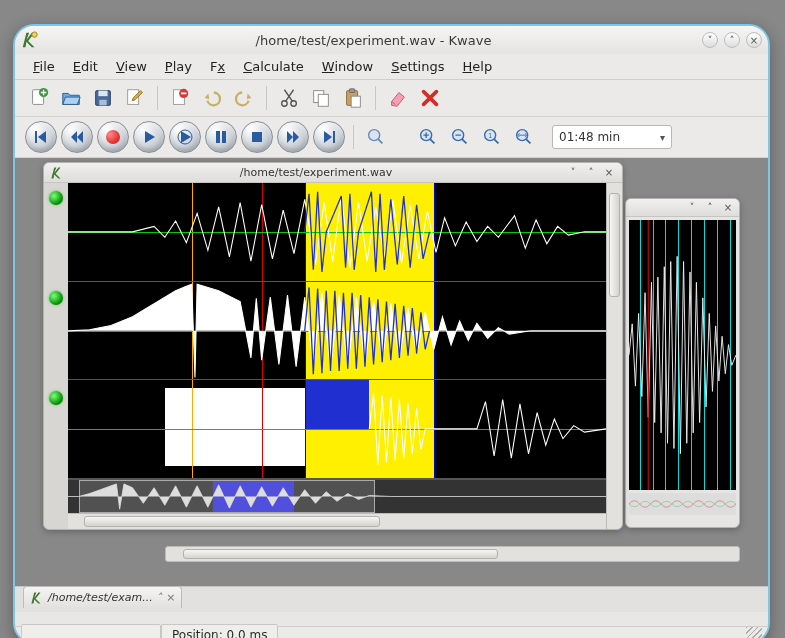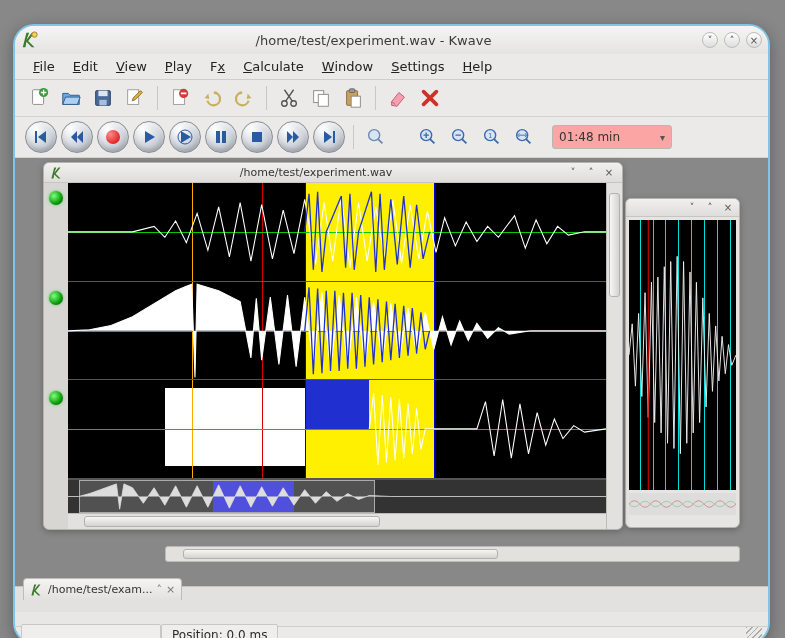--- a/index.html
+++ b/index.html
@@ -26,21 +26,21 @@
 .tbtn svg { width:22px; height:22px; }
 .sep { width:1px; height:24px; background:#c8c7c4; margin:0 4px; }
 
 .roundbtn { width:32px; height:32px; border-radius:50%; background: radial-gradient(circle at 30% 25%, #fff, #cfd4db 55%, #9aa1ab); border:1px solid #8a8f97; display:flex; align-items:center; justify-content:center; cursor:pointer; box-shadow: inset 0 2px 4px rgba(255,255,255,.7), inset 0 -2px 4px rgba(0,0,0,.2); }
 .roundbtn svg { width:16px; height:16px; }
 .recbtn .dot { width:14px; height:14px; border-radius:50%; background: radial-gradient(circle at 30% 30%, #ff8a8a, #d40000); }
 
 .magbtn { width:28px; height:28px; display:flex; align-items:center; justify-content:center; cursor:pointer; }
 .magbtn svg { width:22px; height:22px; }
 
-.timebox { margin-left:10px; width:120px; height:24px; border:1px solid #b8b7b4; background:#fca5a5; border-radius:3px; display:flex; align-items:center; padding:0 6px; font-size:12px; color:#333; }
+.timebox { margin-left:10px; width:120px; height:24px; border:1px solid #b8b7b4; background:#ffffff; border-radius:3px; display:flex; align-items:center; padding:0 6px; font-size:12px; color:#333; }
 .timebox .chev { margin-left:auto; font-size:10px; color:#555; }
 
 .workspace { position:relative; flex:1; background:#888; height:430px; }
 
 .docwrap { position:absolute; left:28px; top:4px; width:700px; height:368px; background:#c4b5fd; border:1px solid #b4b3b0; border-radius:6px; box-shadow:0 2px 6px rgba(0,0,0,.25); overflow:hidden; }
 .dochdr { height:20px; background:linear-gradient(#f1f0ee,#dedddb); display:flex; align-items:center; padding:0 6px; font-size:11px; color:#333; border-bottom:1px solid #c6c5c2; }
 .dochdr .title { flex:1; text-align:center; }
 .dochdrbtn { width:14px; height:14px; margin-left:4px; font-size:10px; color:#555; display:flex; align-items:center; justify-content:center; cursor:pointer; }
 
 .doccontent { display:flex; height:calc(100% - 20px); }
@@ -76,21 +76,21 @@
 .scope { position:relative; height:270px; background:#000; margin:3px; overflow:hidden; }
 .scope .grid { position:absolute; inset:0; }
 .scope .grid .gv { position:absolute; top:0; bottom:0; width:1px; background:#0dd; }
 .scope svg { position:absolute; inset:0; width:100%; height:100%; }
 .sidefoot { height:22px; margin:0 3px 3px; background:#ddd; position:relative; }
 .sidefoot svg { width:100%; height:100%; }
 
 .secondscroll { position:absolute; left:150px; top:388px; width:575px; height:16px; background:#e2e1de; border:1px solid #bcbbb8; border-radius:3px; }
 .secondscroll .thumb { position:absolute; left:3%; width:55%; top:2px; bottom:2px; background:linear-gradient(#f7f6f4,#d4d3d0); border:1px solid #b2b1ae; border-radius:3px; }
 
-.tabbar { position:absolute; left:0; right:0; bottom:30px; height:26px; background:#e2e1df; border-top:1px solid #c6c5c2; display:flex; align-items:flex-end; padding:12px 8px; }
+.tabbar { position:absolute; left:0; right:0; bottom:30px; height:26px; background:#e2e1df; border-top:1px solid #c6c5c2; display:flex; align-items:flex-end; padding:4px 8px;font-style:italic; }
 .tab { height:22px; background:linear-gradient(#f5f4f2,#e2e1df); border:1px solid #bdbcb9; border-bottom:none; border-radius:4px 4px 0 0; display:flex; align-items:center; padding:0 6px; gap:4px; font-size:11px; color:#333; }
 .tab .ticon { width:14px; height:14px; }
 .tab .tclose { font-size:11px; color:#777; cursor:pointer; }
 
 .statusbar { position:absolute; left:0; right:0; bottom:0; height:16px; background:#ebeae8; border-top:1px solid #cfcecb; display:flex; align-items:center; padding:0 6px; gap:0; font-size:12px; color:#2a2a2a; }
 .statcell { border:1px solid #c8c7c4; background:#efeeec; padding:3px 10px; border-radius:2px; }
 .statempty { width:140px; height:22px; border:1px solid #c8c7c4; background:#efeeec; border-radius:2px; }
 .resizer { width:16px; height:16px; margin-left:auto; background: repeating-linear-gradient(135deg,#aaa 0 1px,transparent 1px 4px); }
 </style>
 </head>

